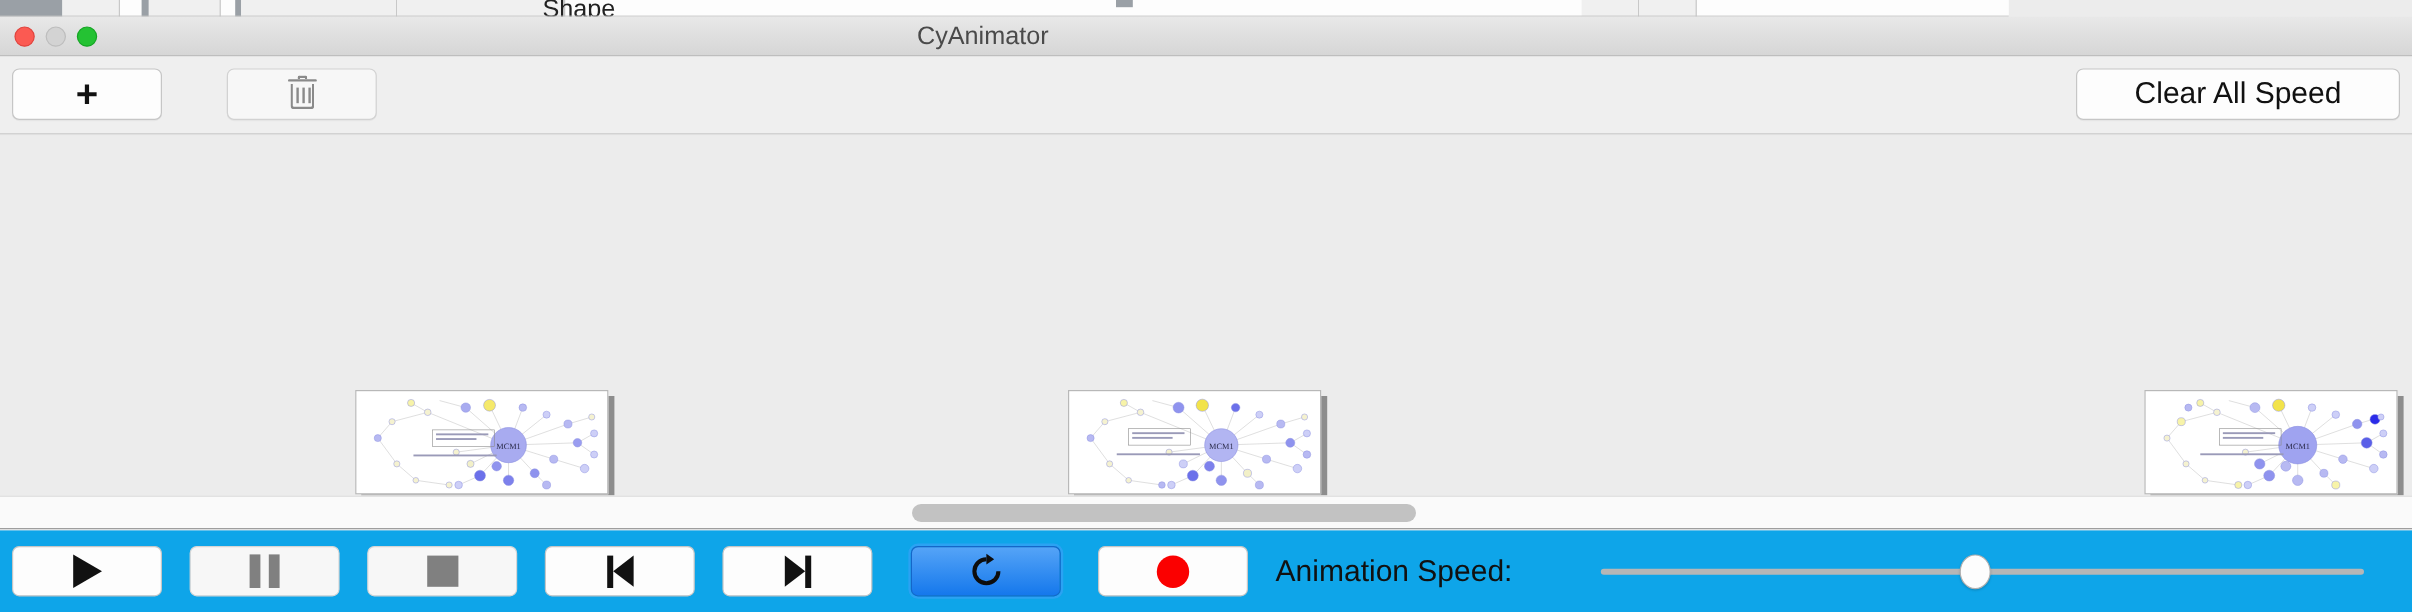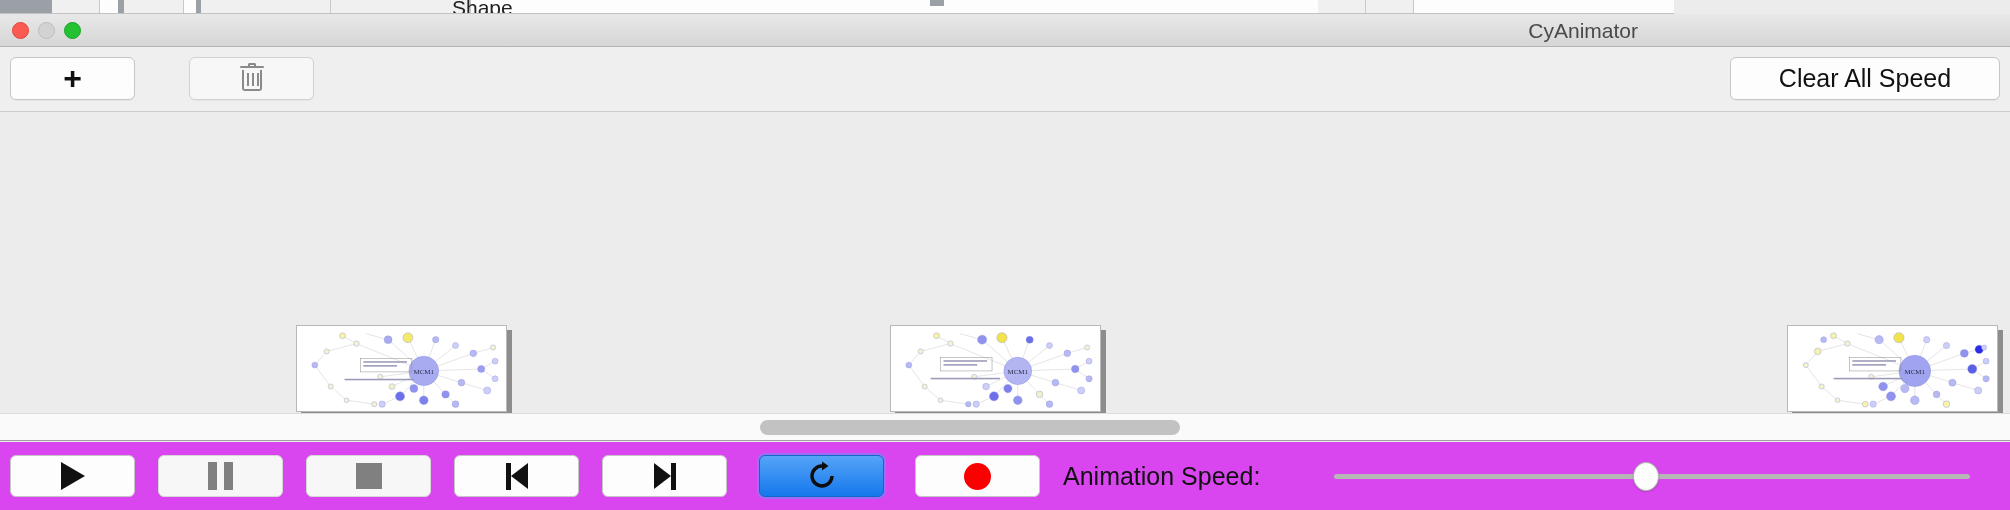--- a/index.html
+++ b/index.html
@@ -39,21 +39,21 @@
     background: linear-gradient(to bottom, #e8e8e8 0%, #d6d6d6 100%);
     border-bottom: 1px solid #b4b4b4;
   }
   #traffic { position: absolute; left: 12px; top: 8px; display: flex; gap: 9px; }
   .light { width: 17px; height: 17px; border-radius: 50%; }
   .light.red    { background: #fb5a52; border: 1px solid #e0443e; }
   .light.yellow { background: #d3d3d3; border: 1px solid #bdbdbd; }
   .light.green  { background: #24c233; border: 1px solid #16a525; }
   #window-title {
     position: absolute; left: 0; top: 0; width: 1638px; height: 33px;
-    line-height: 33px; text-align: right;
+    line-height: 33px; text-align: center;
     font-size: 21px; color: #4a4a4a;
   }
 
   
   #toolbar {
     position: absolute; left: 0; top: 47px; width: 2010px; height: 65px;
     background: #efefef;
     border-bottom: 1px solid #cbcbcb;
   }
   .btn {
@@ -124,21 +124,21 @@
     border-bottom: 1px solid #9e9e9e;
   }
   #hscroll-thumb {
     position: absolute; top: 6px; left: 760px; width: 420px; height: 15px;
     background: #c2c2c2; border-radius: 8px;
   }
 
   
   #playbar {
     position: absolute; left: 0; top: 442px; width: 2010px; height: 68px;
-    background: #d946ef;
+    background: #0ea5e9;
   }
   .pbtn {
     position: absolute; top: 13px; height: 42px;
     border: 1px solid #c6c6c6; border-radius: 6px;
     background: #fdfdfd;
     display: flex; align-items: center; justify-content: center;
   }
   .pbtn.disabled { background: #f7f7f7; border-color: #d6d6d6; }
   .pbtn.active {
     background: linear-gradient(to bottom, #55a4f7 0%, #1578ec 100%);

